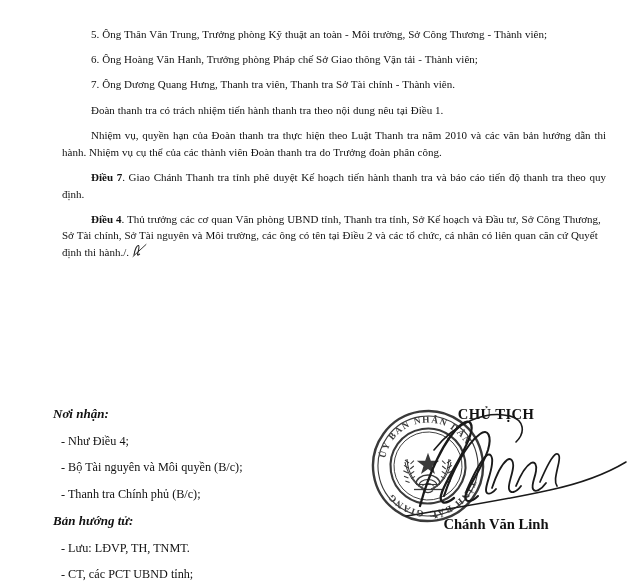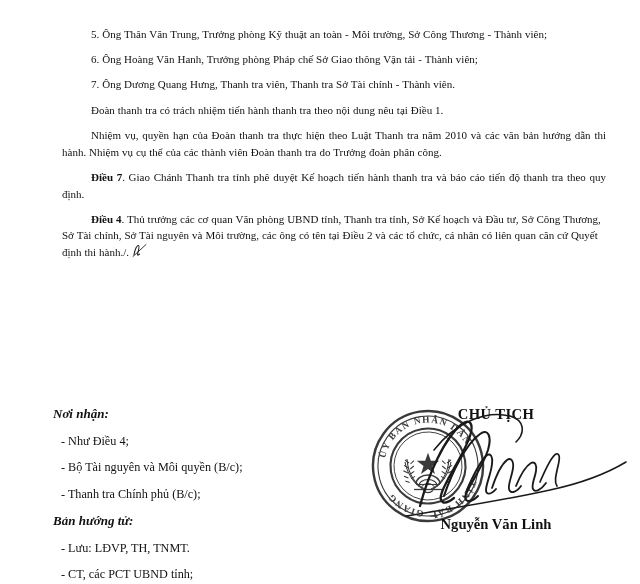--- a/index.html
+++ b/index.html
@@ -258,18 +258,18 @@
             <path d="M140 72 C146 58, 152 46, 156 44 C160 43, 160 48, 158 56
                      C156 65, 154 72, 157 76" stroke-width="1.7"></path>
 
             <path d="M6 106 C40 100, 96 92, 150 80 C178 74, 206 64, 226 52" stroke-width="1.5"></path>
 
             <path d="M34 40 C56 12, 86 0, 110 6 C124 10, 126 22, 116 32" stroke-width="1.6"></path>
           </g>
         </svg>
       </div>
 
-      <div class="sig-name">Nguyễn Văn Linh</div>
+      <div class="sig-name">Chánh Văn Linh</div>
 
     </div>
 
   </div>
 </div>
 
 </body></html>

